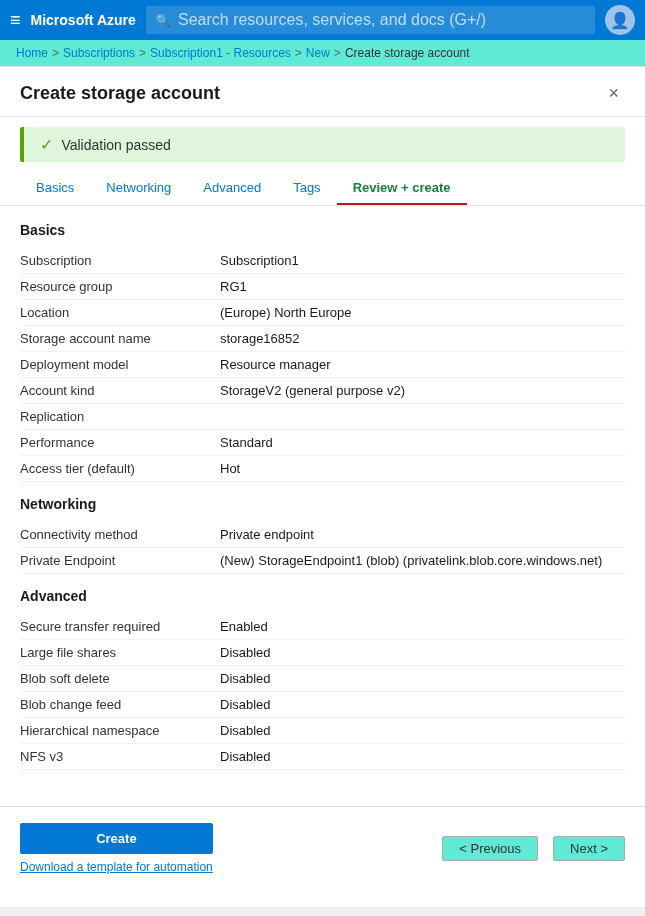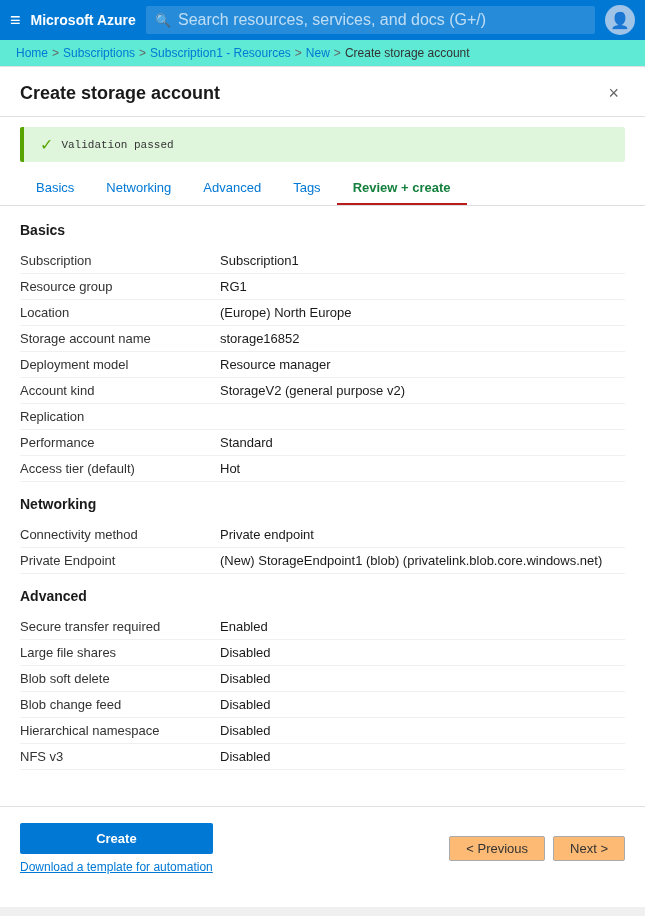--- a/index.html
+++ b/index.html
@@ -131,23 +131,22 @@
       align-items: center;
       gap: 8px;
       margin: 10px 20px;
       border-radius: 2px;
     }
     .validation-banner .check-icon {
       color: #57a300;
       font-size: 16px;
     }
     .validation-banner .text {
-      font-size: 11px;
+      font-size: 14px;
       color: #333;
-      font-family: Liberation Mono, monospace;
     }
 
     
     .tabs {
       display: flex;
       padding: 0 20px;
       border-bottom: 1px solid #e0e0e0;
       gap: 0;
       margin-top: 8px;
     }
@@ -218,27 +217,28 @@
       background: #0078d4;
       color: #ffffff;
       border: none;
       padding: 8px 20px;
       font-size: 13px;
       cursor: pointer;
       border-radius: 2px;
       font-weight: 700;
     }
     .btn-secondary {
-      background: #fdba74;
+      background: #5eead4;
       color: #333;
       border: 1px solid #aaa;
       padding: 4px 16px;
       font-size: 13px;
       cursor: pointer;
       border-radius: 2px;
+      margin-left: 7px;
     }
     .footer-link {
       color: #0078d4;
       font-size: 12px;
       text-decoration: underline;
       cursor: pointer;
       margin-top: 6px;
       display: block;
     }
     .footer-left {

